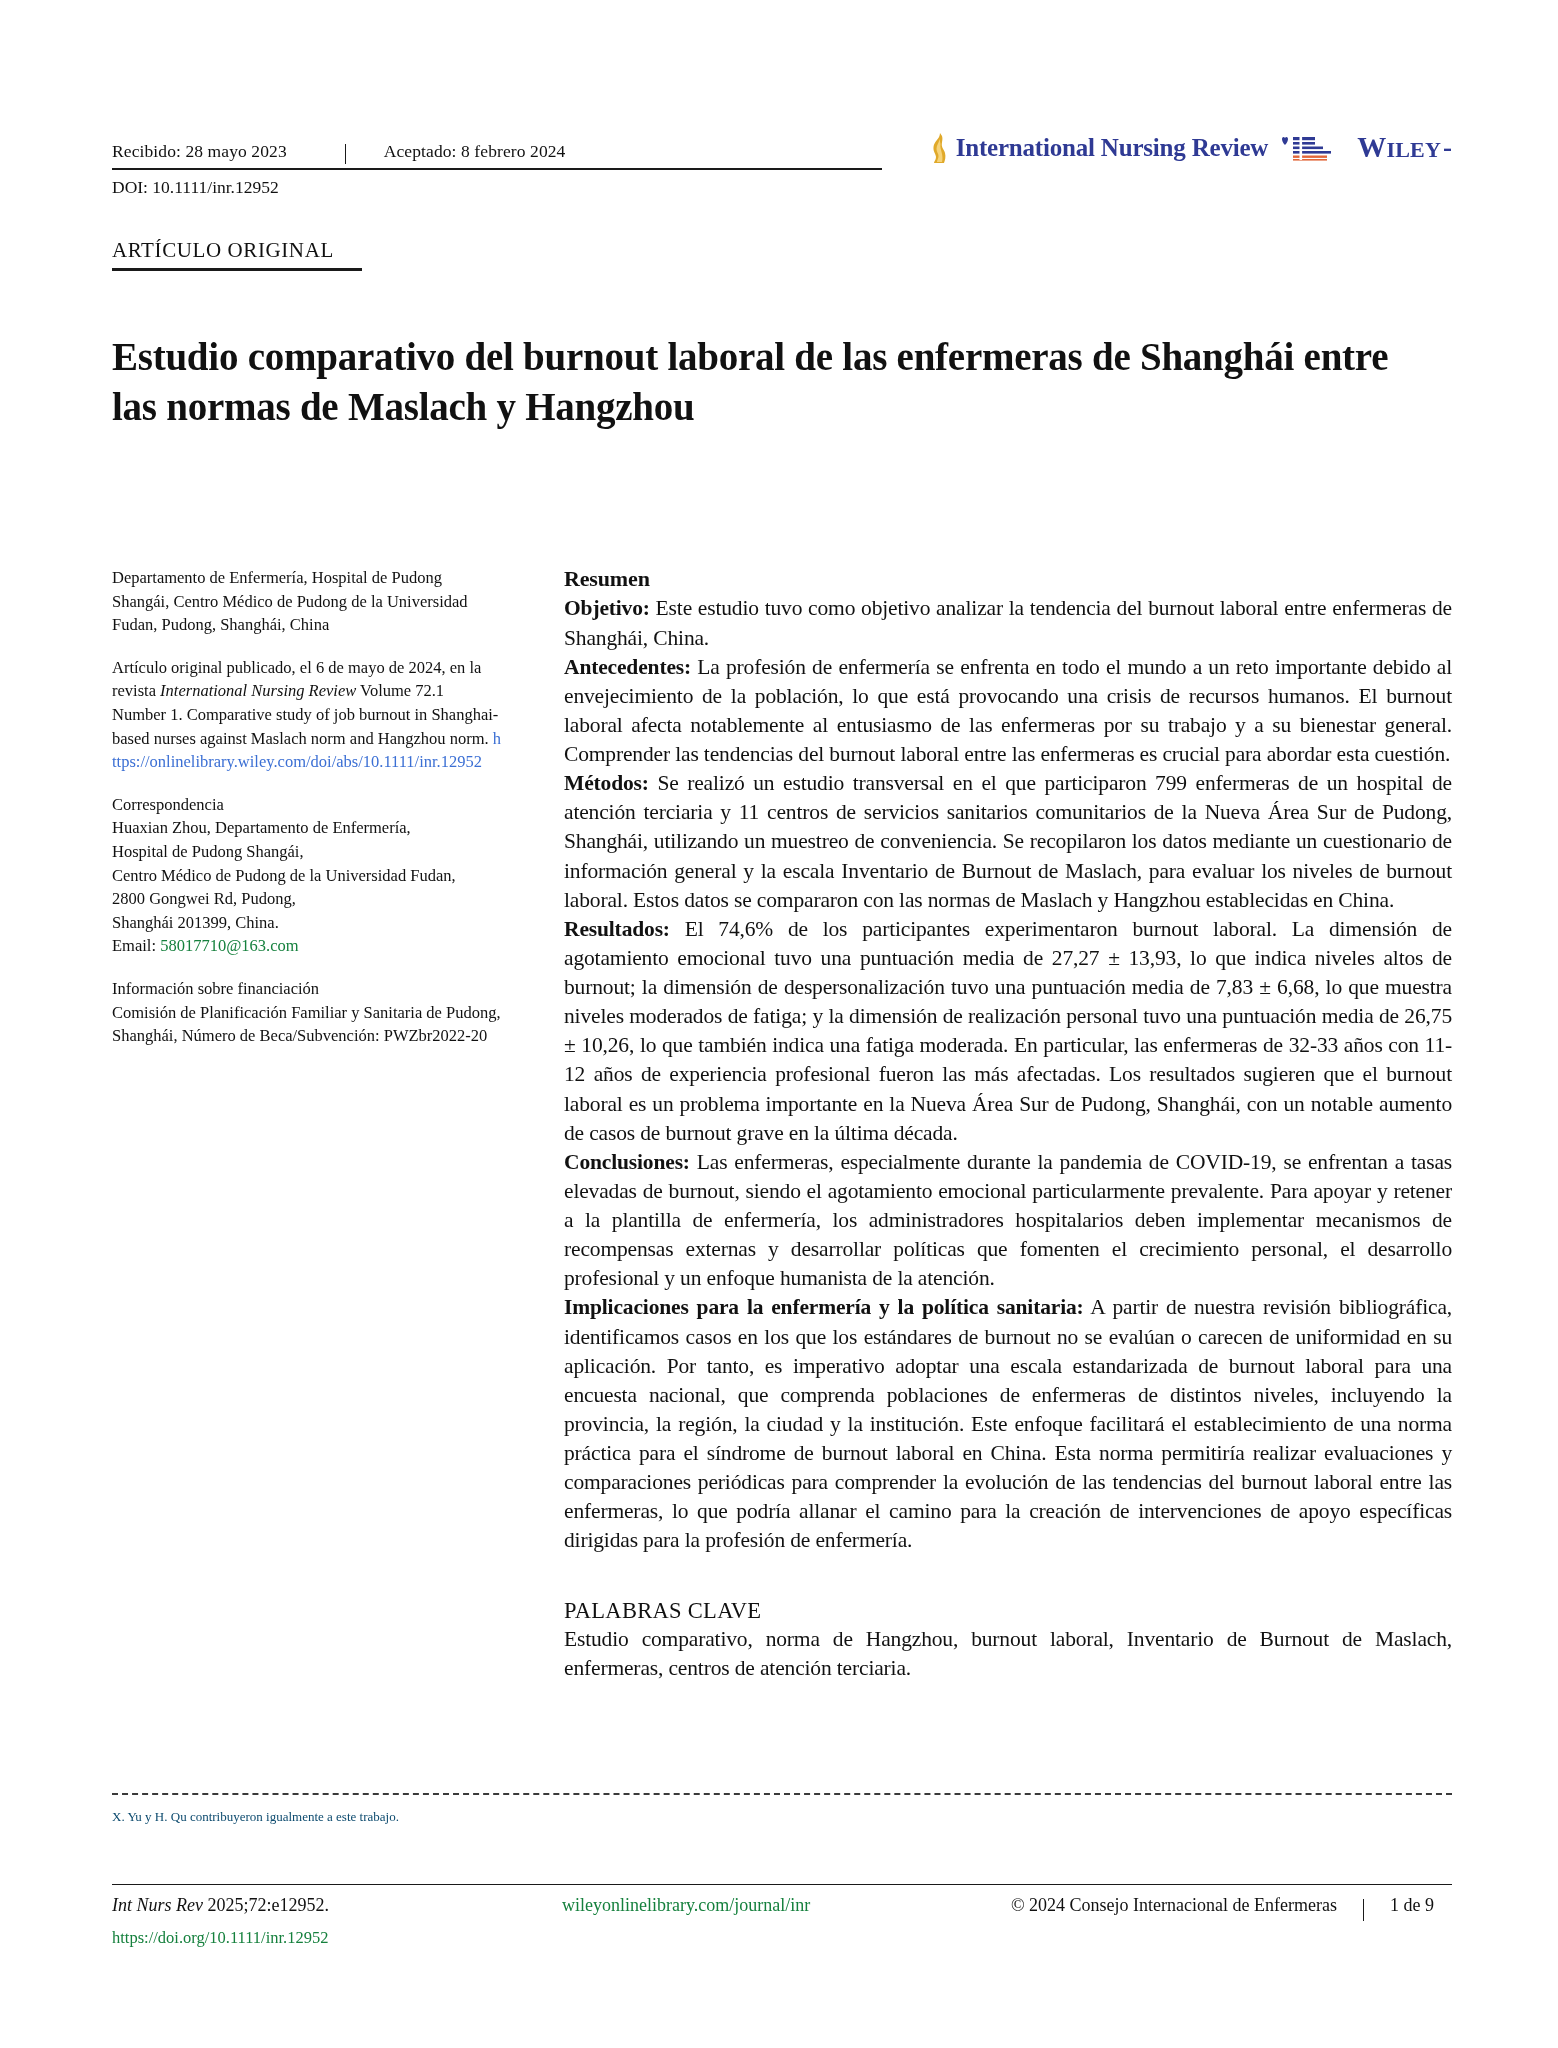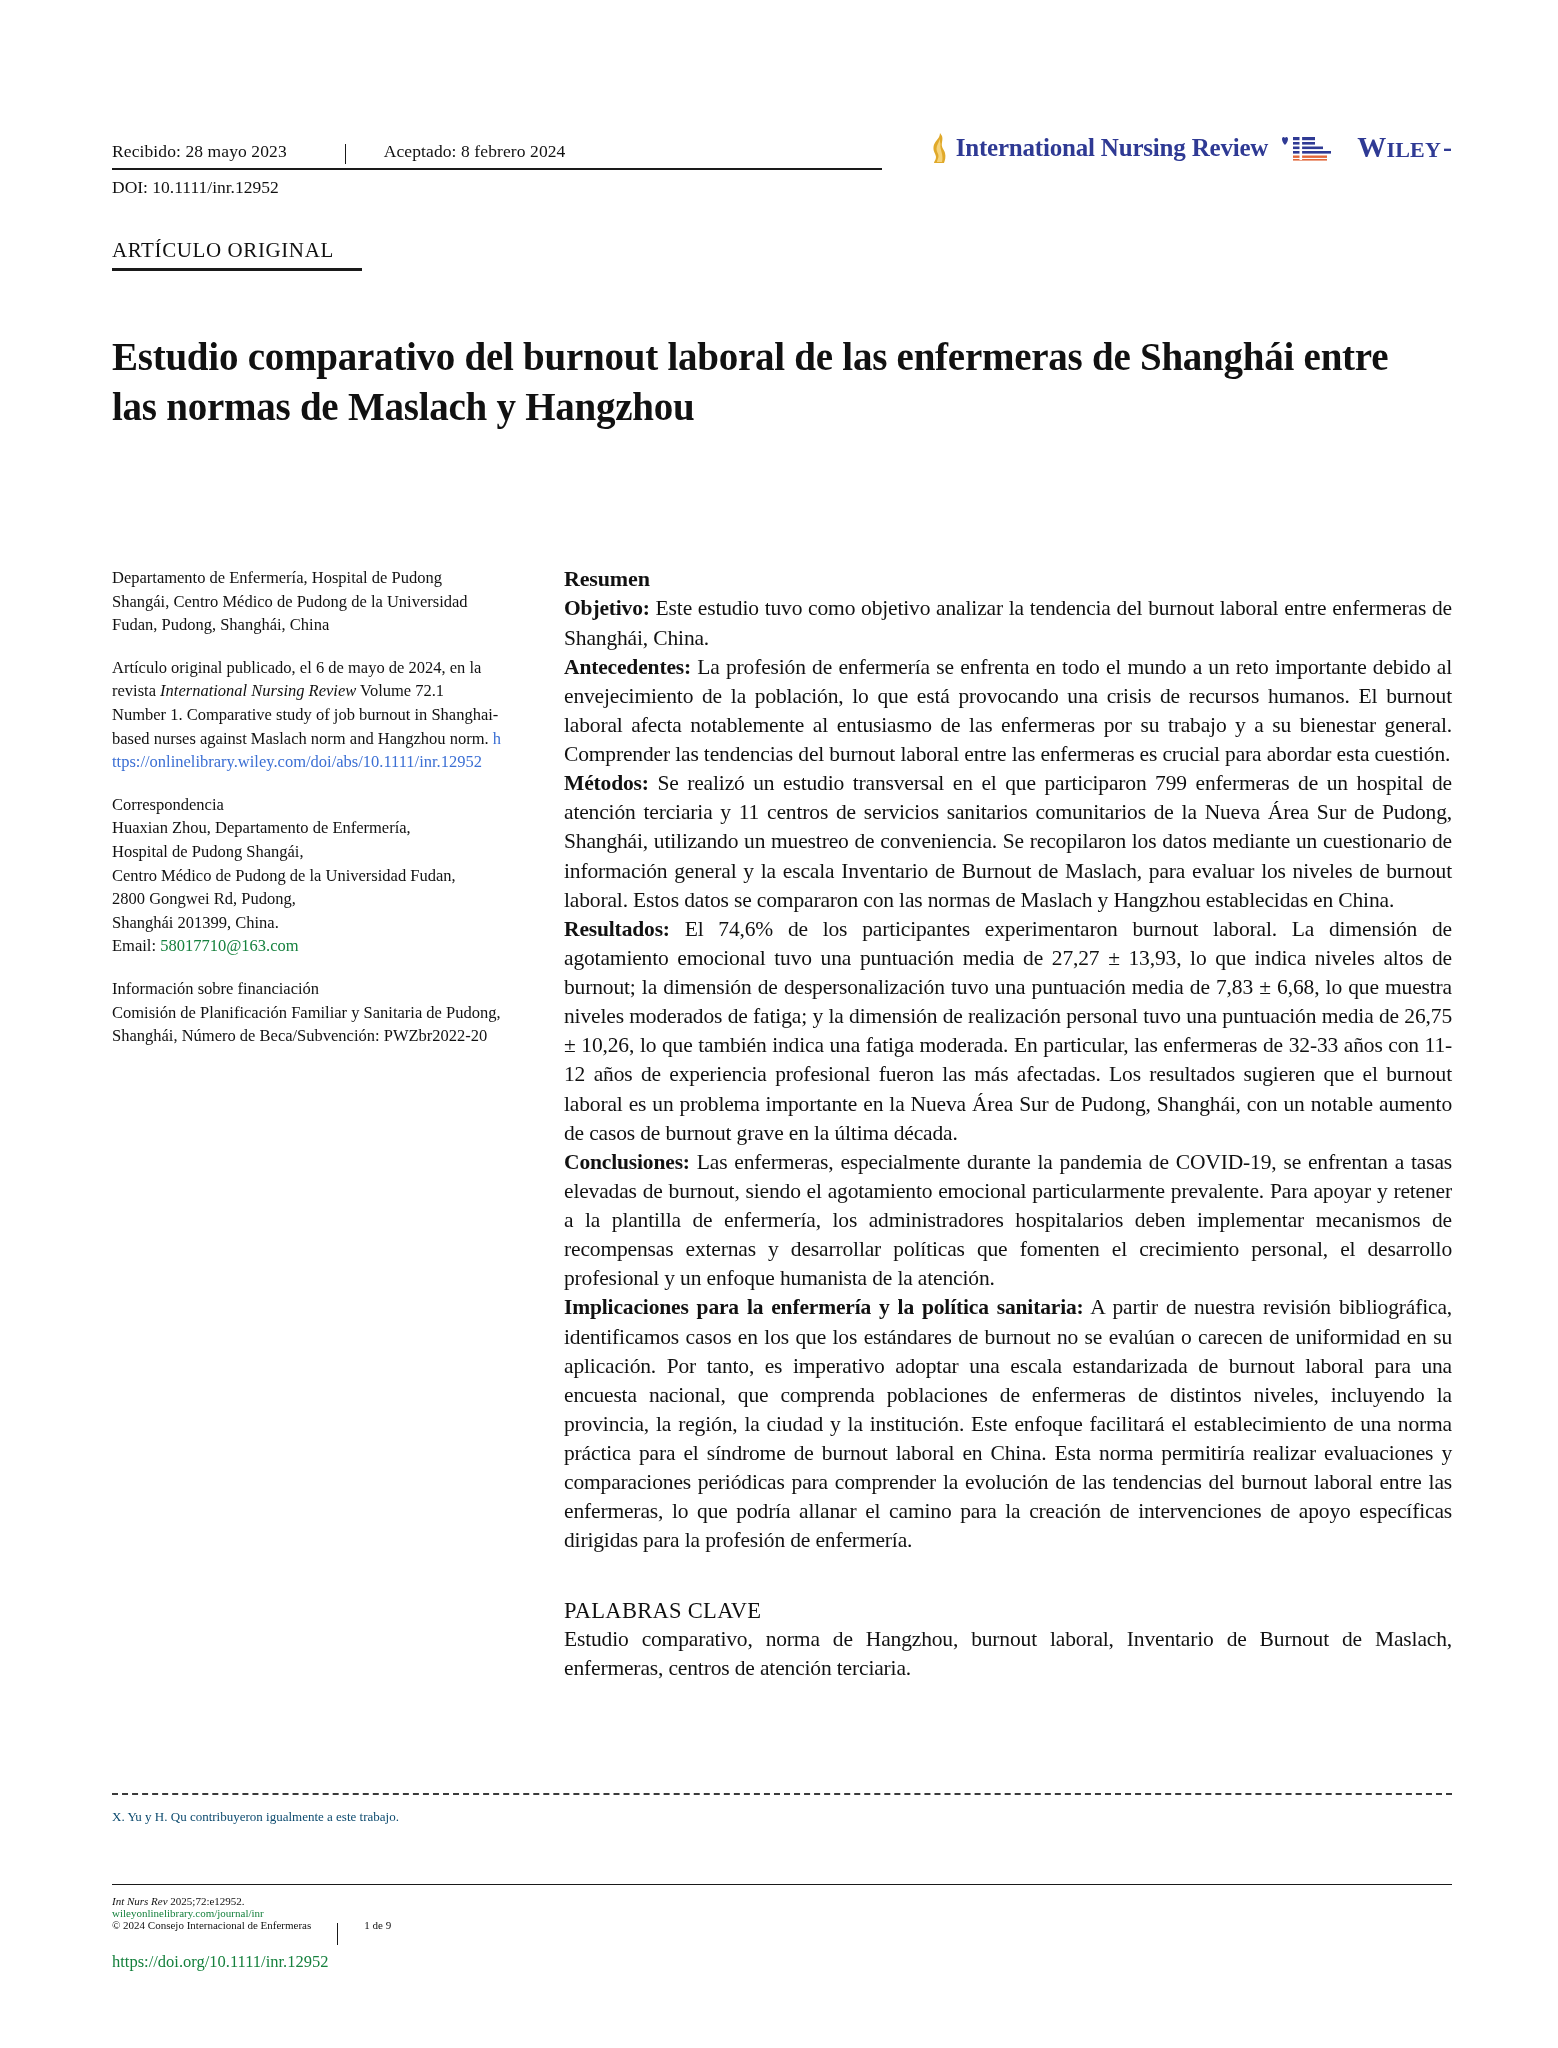--- a/index.html
+++ b/index.html
@@ -231,24 +231,23 @@
   }
   .footer-rule {
     border: 0;
     border-top: 1.6px solid #1a1a1a;
     margin: 0 0 10px 0;
     width: 100%;
   }
   .footer-row {
     display: flex;
     align-items: baseline;
-    font-size: 11px;
+    font-size: 18px;
     color: #111;
     position: relative;
-    flex-direction: column;
   }
   .f-left { width: 450px; }
   .f-mid {
     width: 330px;
     text-align: left;
   }
   .f-right {
     flex: 1 1 auto;
     text-align: right;
     display: flex;

